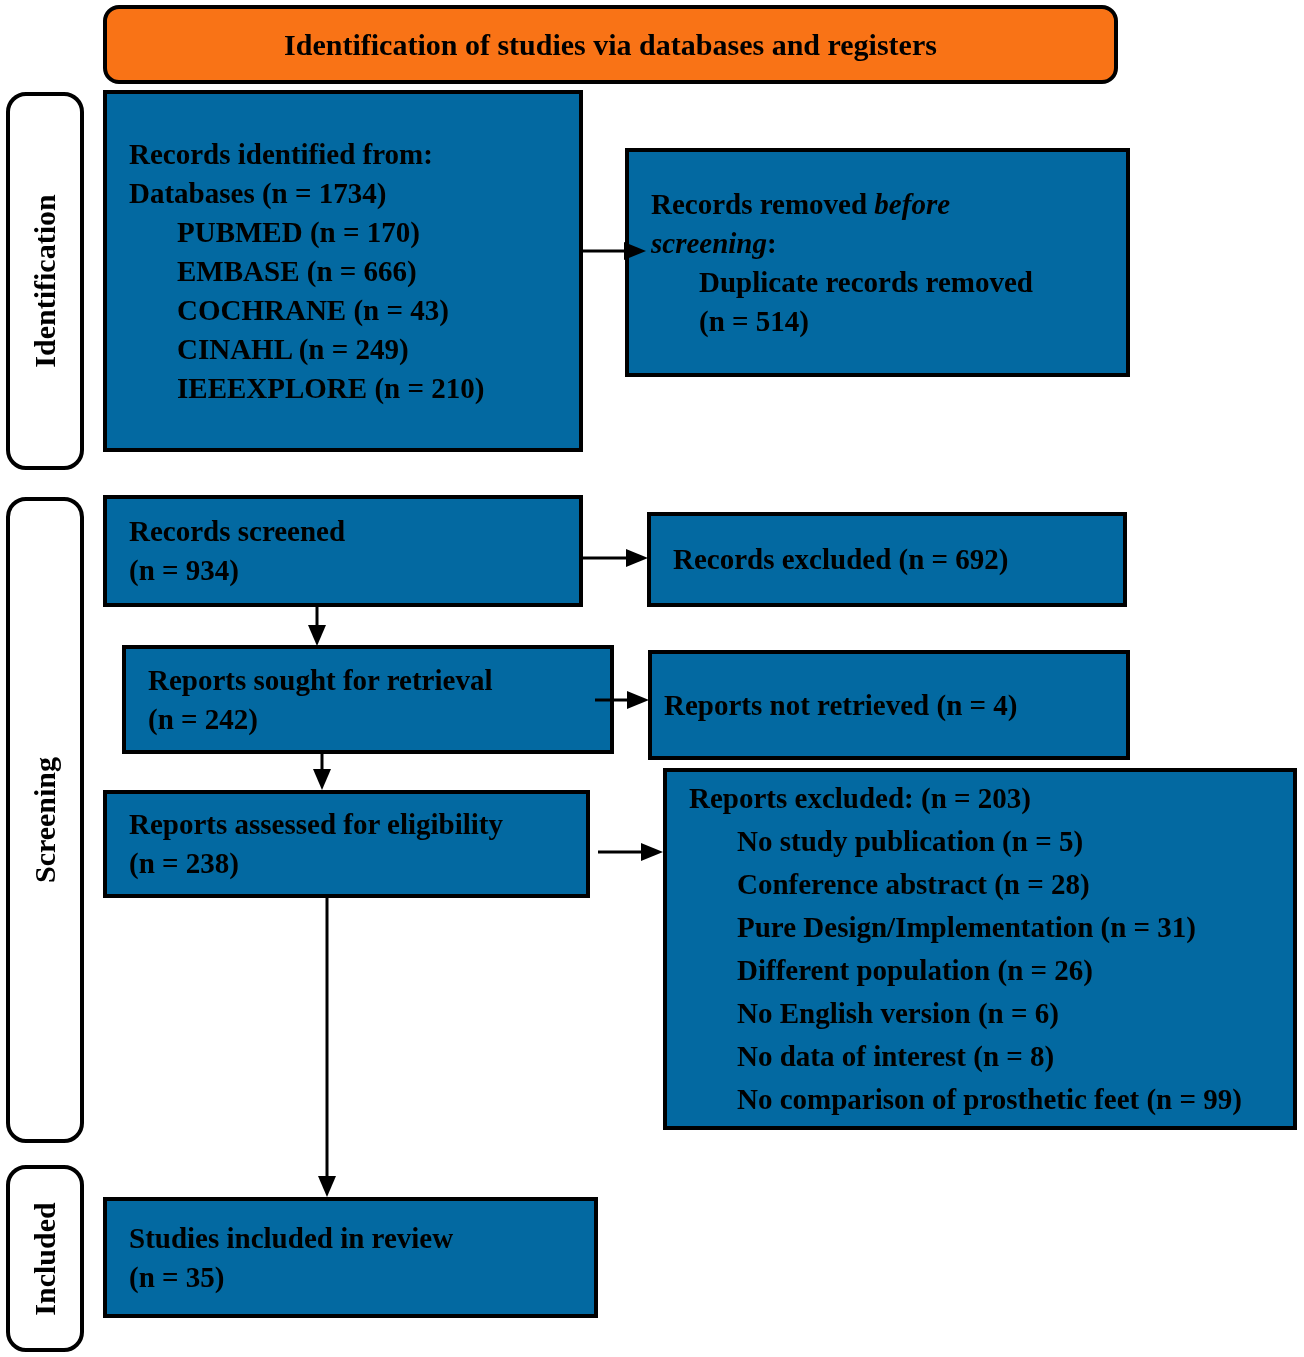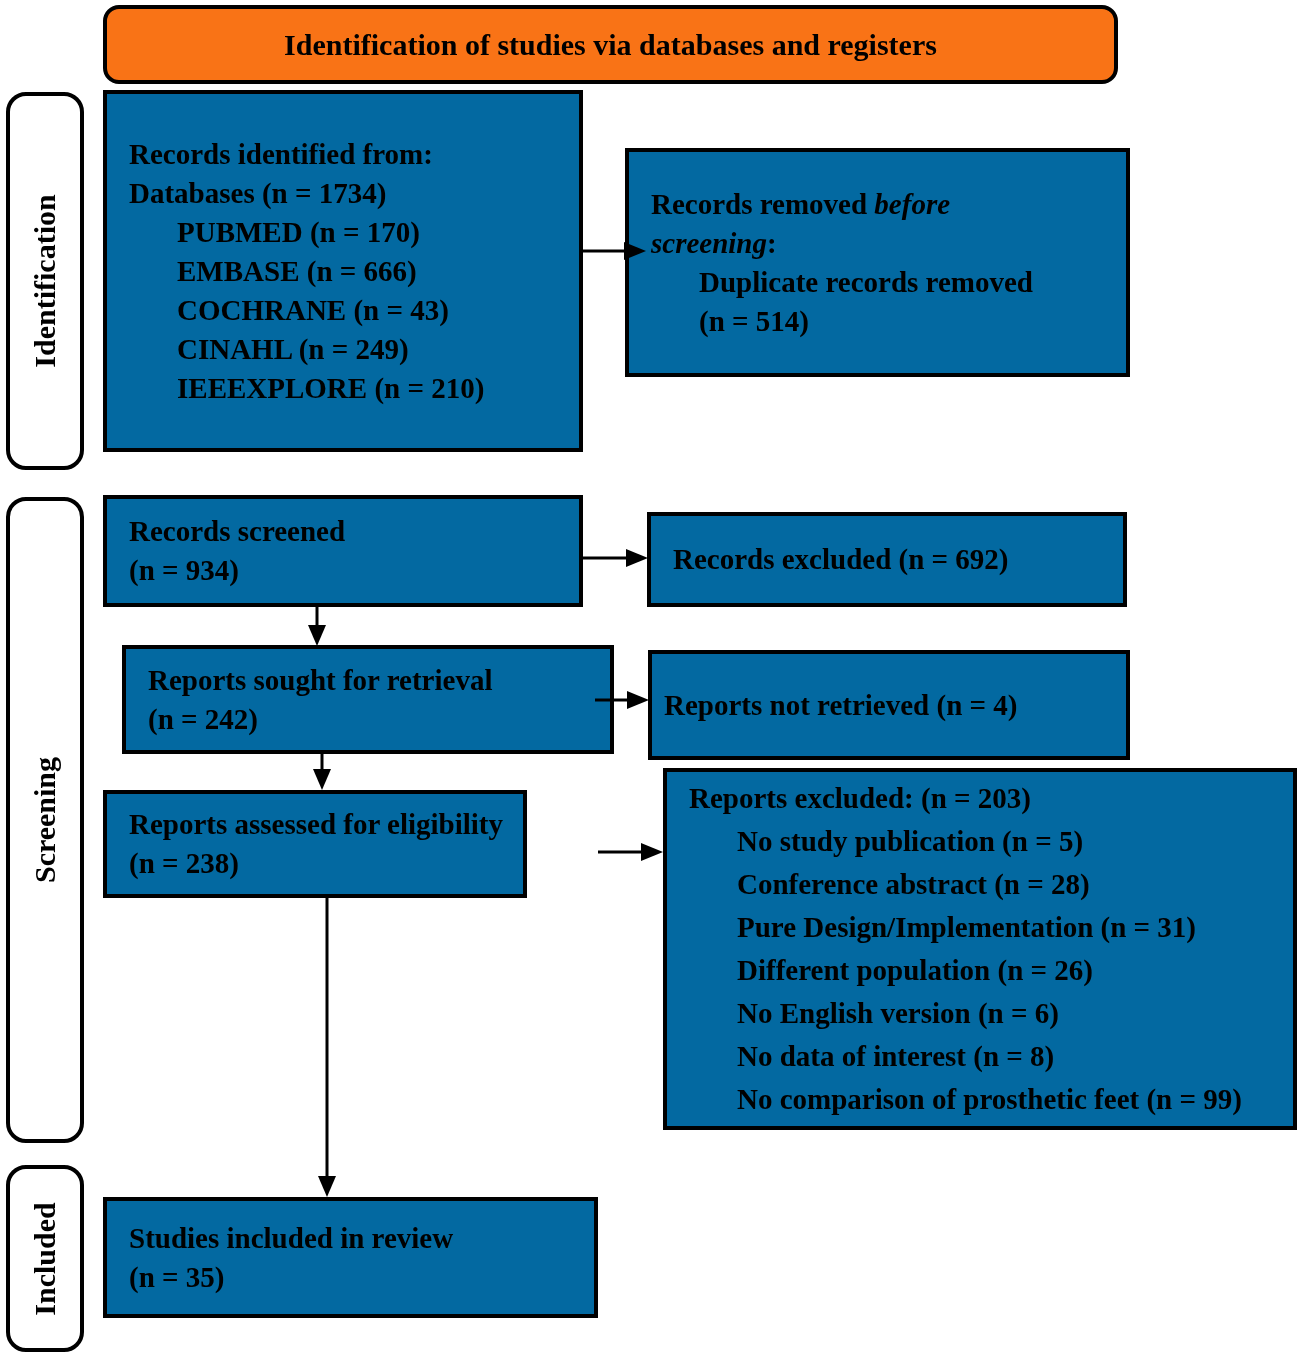--- a/index.html
+++ b/index.html
@@ -139,21 +139,21 @@
 
   <div class="box vcenter" style="left:103px; top:645px; width:492px; height:109px;margin-left:19px;">
     <p class="plain">Reports sought for retrieval</p>
     <p class="plain">(n = 242)</p>
   </div>
 
   <div class="box vcenter" style="left:648px; top:650px; width:482px; height:110px;padding-left:12px;">
     <p class="plain">Reports not retrieved (n = 4)</p>
   </div>
 
-  <div class="box vcenter" style="left:103px; top:790px; width:424px; height:108px;">
+  <div class="box vcenter" style="left:103px; top:790px; width:487px; height:108px;">
     <p class="plain">Reports assessed for eligibility</p>
     <p class="plain">(n = 238)</p>
   </div>
 
   <div class="box vcenter big-list" style="left:663px; top:768px; width:634px; height:362px;">
     <p class="plain">Reports excluded: (n = 203)</p>
     <ul class="indent-list">
       <li>No study publication (n = 5)</li>
       <li>Conference abstract (n = 28)</li>
       <li>Pure Design/Implementation (n = 31)</li>

